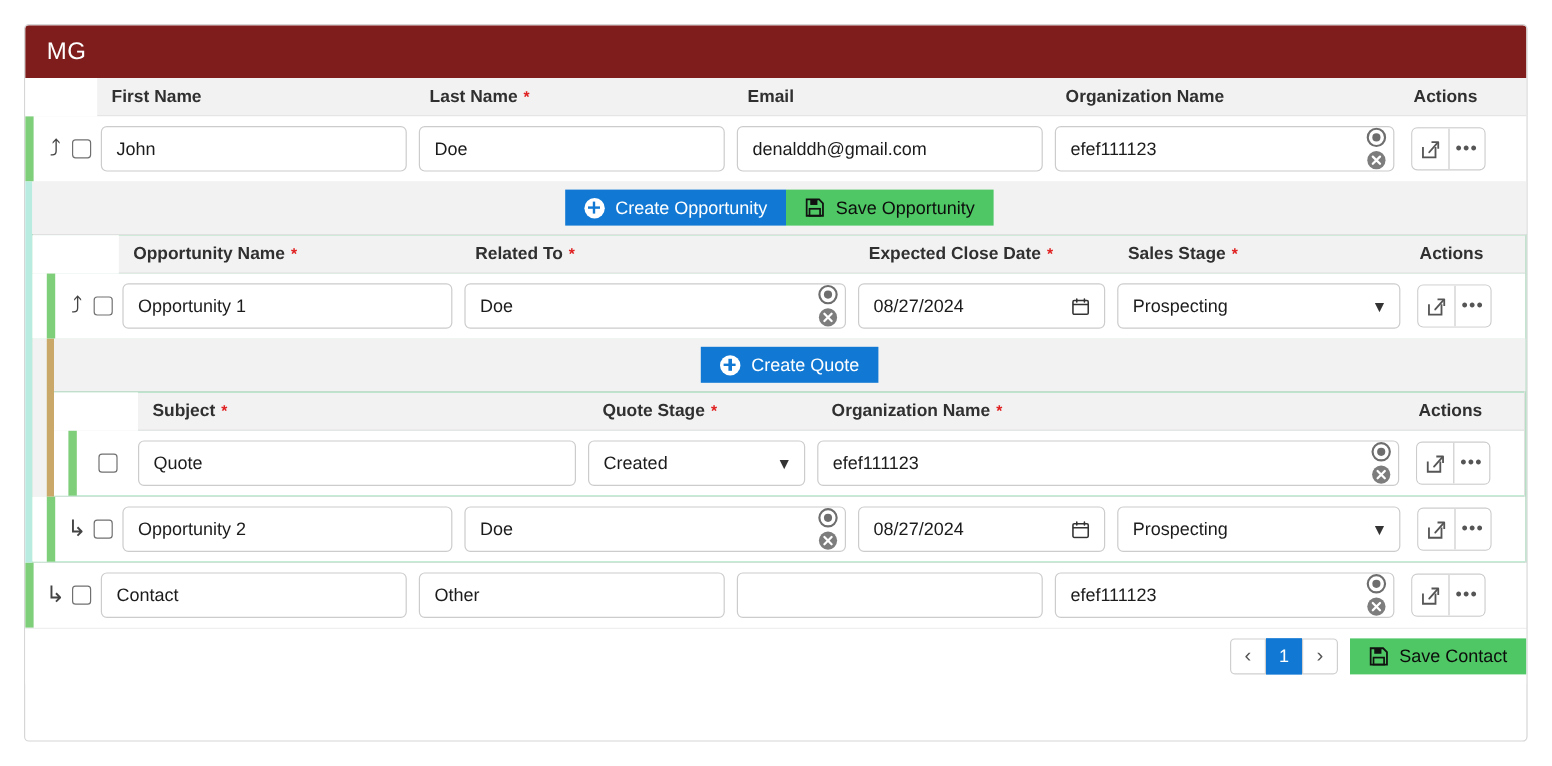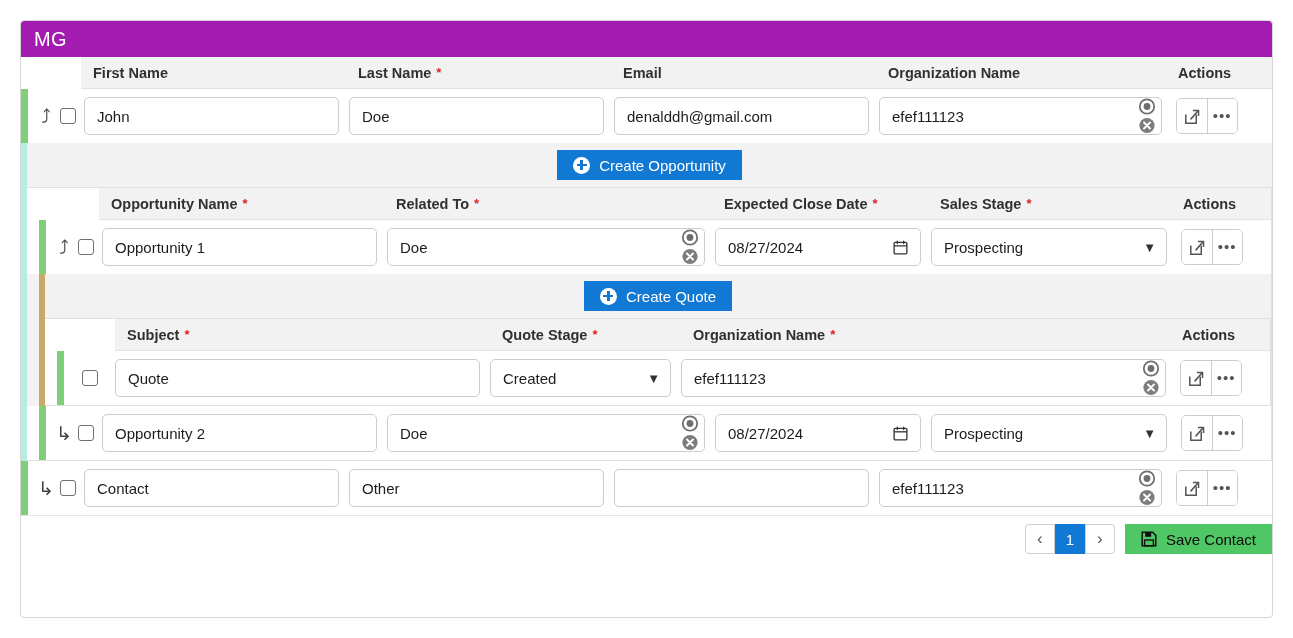--- a/index.html
+++ b/index.html
@@ -21,26 +21,26 @@
     border-radius: 4px;
     width: 1253px;
     height: 598px;
     overflow: hidden;
     background: #fff;
     position: relative;
   }
 
   
   .titlebar {
-    height: 36px;
-    background: #a21caf;
+    height: 44px;
+    background: #7f1d1d;
     border-radius: 3px 3px 0 0;
     display: flex;
     align-items: center;
-    padding-left: 13px;
+    padding-left: 18px;
   }
   .titlebar .title {
     color: #ffffff;
     font-size: 20px;
     letter-spacing: 0.3px;
   }
 
   
   .hdr-row {
     display: flex;
@@ -331,20 +331,28 @@
 
   <div class="nest">
     <div class="nest-bar teal"></div>
     <div class="nest-body">
 
       <div class="btnbar">
         <button class="btn btn-create">
           <span class="plus"></span>
           <span>Create Opportunity</span>
         </button>
+        <button class="btn btn-save">
+          <svg width="16" height="16" viewBox="0 0 16 16">
+                <path d="M1.2 1.2h10.4l3.2 3.2v10.4H1.2z" fill="none" stroke="#111" stroke-width="1.5"></path>
+                <rect x="4.2" y="1.2" width="6" height="4.6" fill="#111"></rect>
+                <rect x="3.6" y="9" width="8.8" height="5.8" fill="none" stroke="#111" stroke-width="1.4"></rect>
+              </svg>
+          <span>Save Opportunity</span>
+        </button>
       </div>
 
       <div class="subtable">
 
         <div class="hdr-row">
           <div class="hdr-gap" style="flex:0 0 72px;"></div>
           <div class="hdr-cell" style="flex:0 0 285px;">
             <span>Opportunity Name</span>
                 <span class="req">*</span>
           </div>

